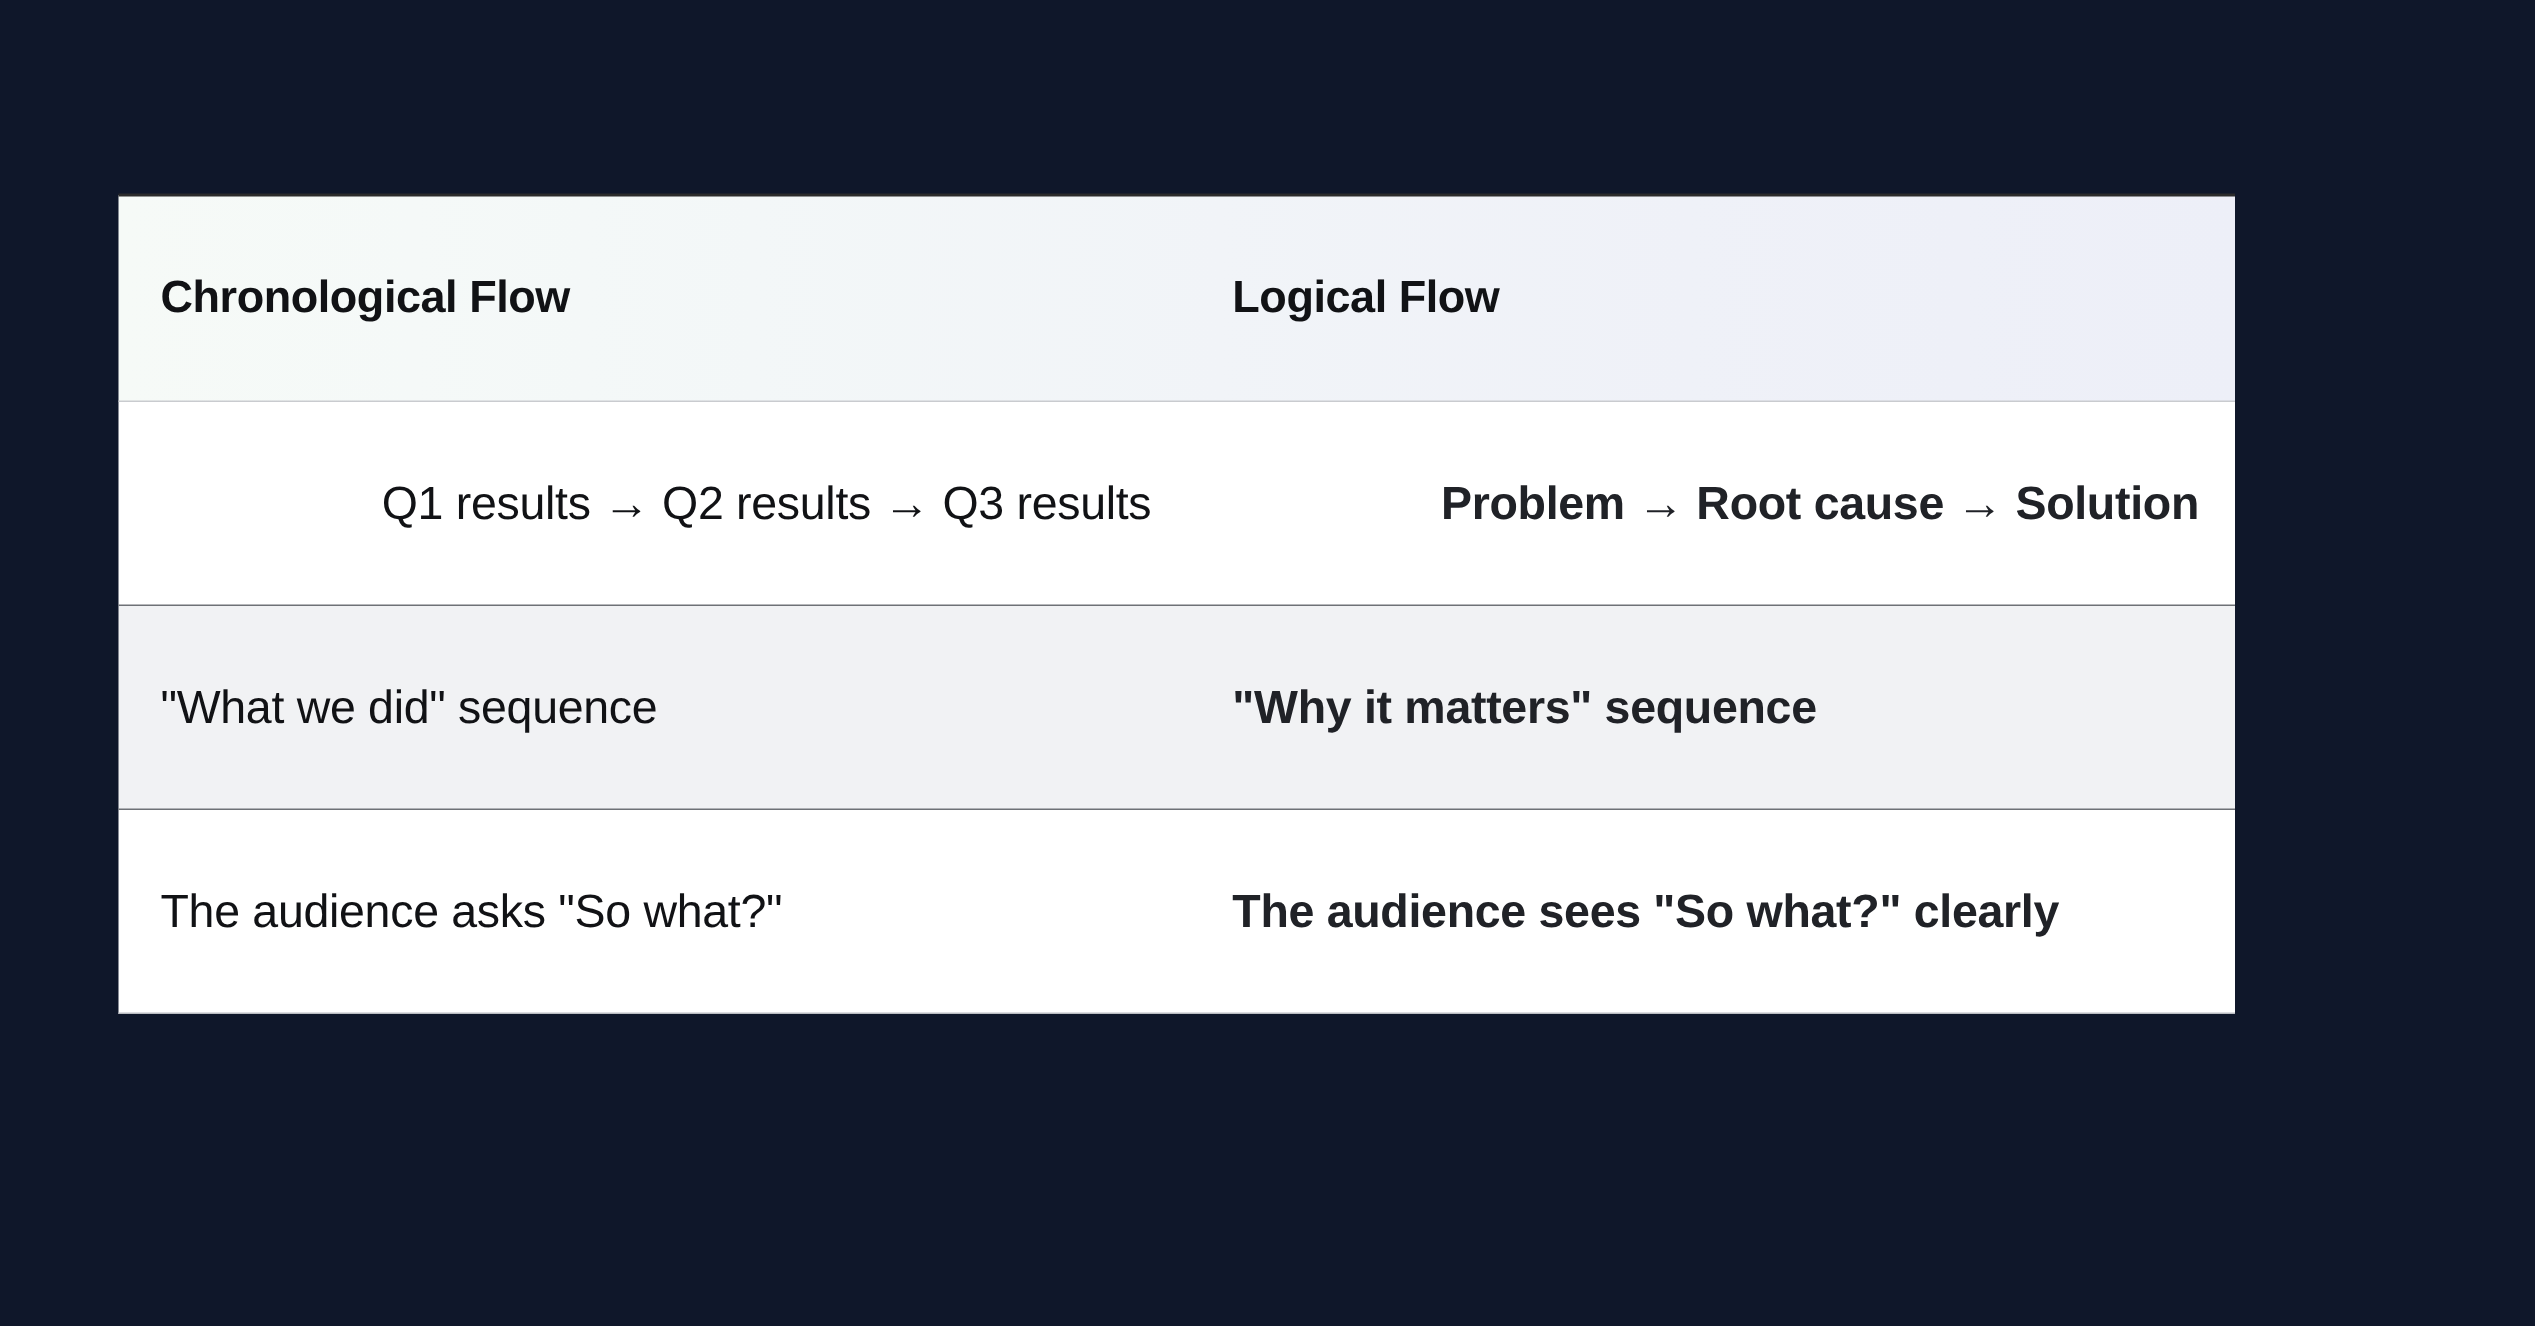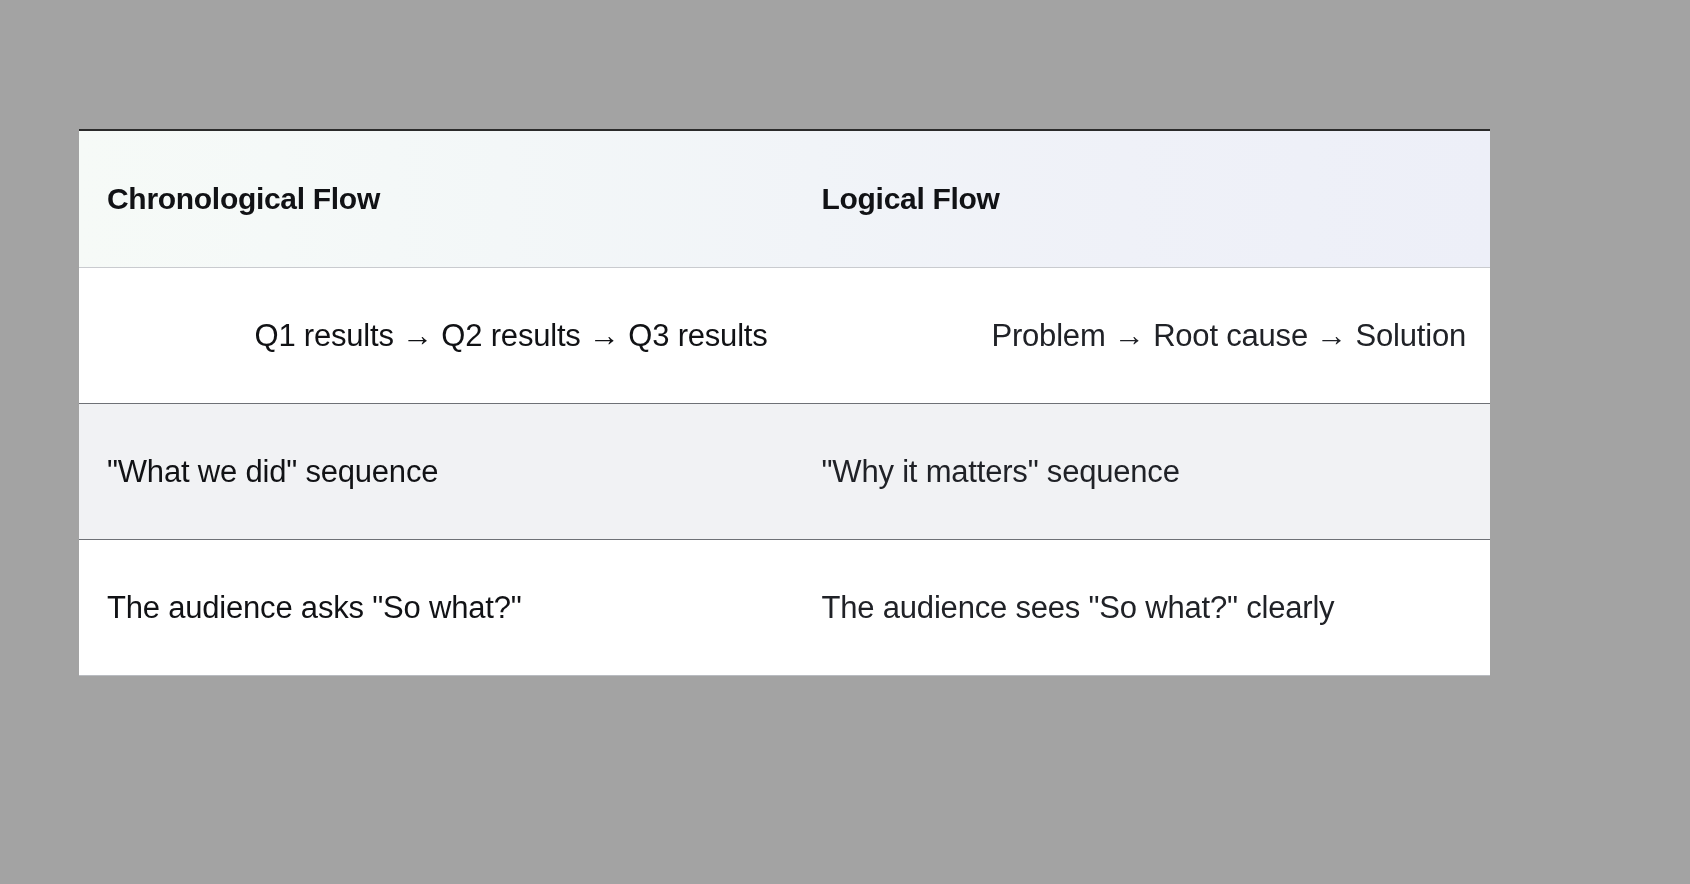--- a/index.html
+++ b/index.html
@@ -13,21 +13,21 @@
     height: 884px;
     overflow: hidden;
     font-family: "DejaVu Sans", "Liberation Sans", sans-serif;
     -webkit-font-smoothing: antialiased;
   }
 
   #canvas {
     position: relative;
     width: 1690px;
     height: 884px;
-    background: #a3a3a3;
+    background: #0f172a;
   }
 
   
   .table-wrap {
     position: absolute;
     left: 79px;
     top: 129px;
     width: 1411px;
   }
 
@@ -79,21 +79,21 @@
     color: #16181c;
     letter-spacing: -0.2px;
     white-space: nowrap;
     font-family: "Liberation Sans", sans-serif;
   }
   tbody td.cell-left {
     font-weight: 500;
     color: #111215;
   }
   tbody td.cell-right {
-    font-weight: 400;
+    font-weight: 700;
     color: #202227;
     padding-left: 30px;
   }
 
   tbody tr.row-odd  { background: #ffffff; }
   tbody tr.row-even { background: #f1f2f4; }
 
   tbody tr.row-1 td { border-bottom: 1px solid #6e7176; text-align: right; }
   tbody tr.row-2 td { border-bottom: 1px solid #6e7176; }
   tbody tr.row-3 td { border-bottom: 1px solid #b9bcc1; }

